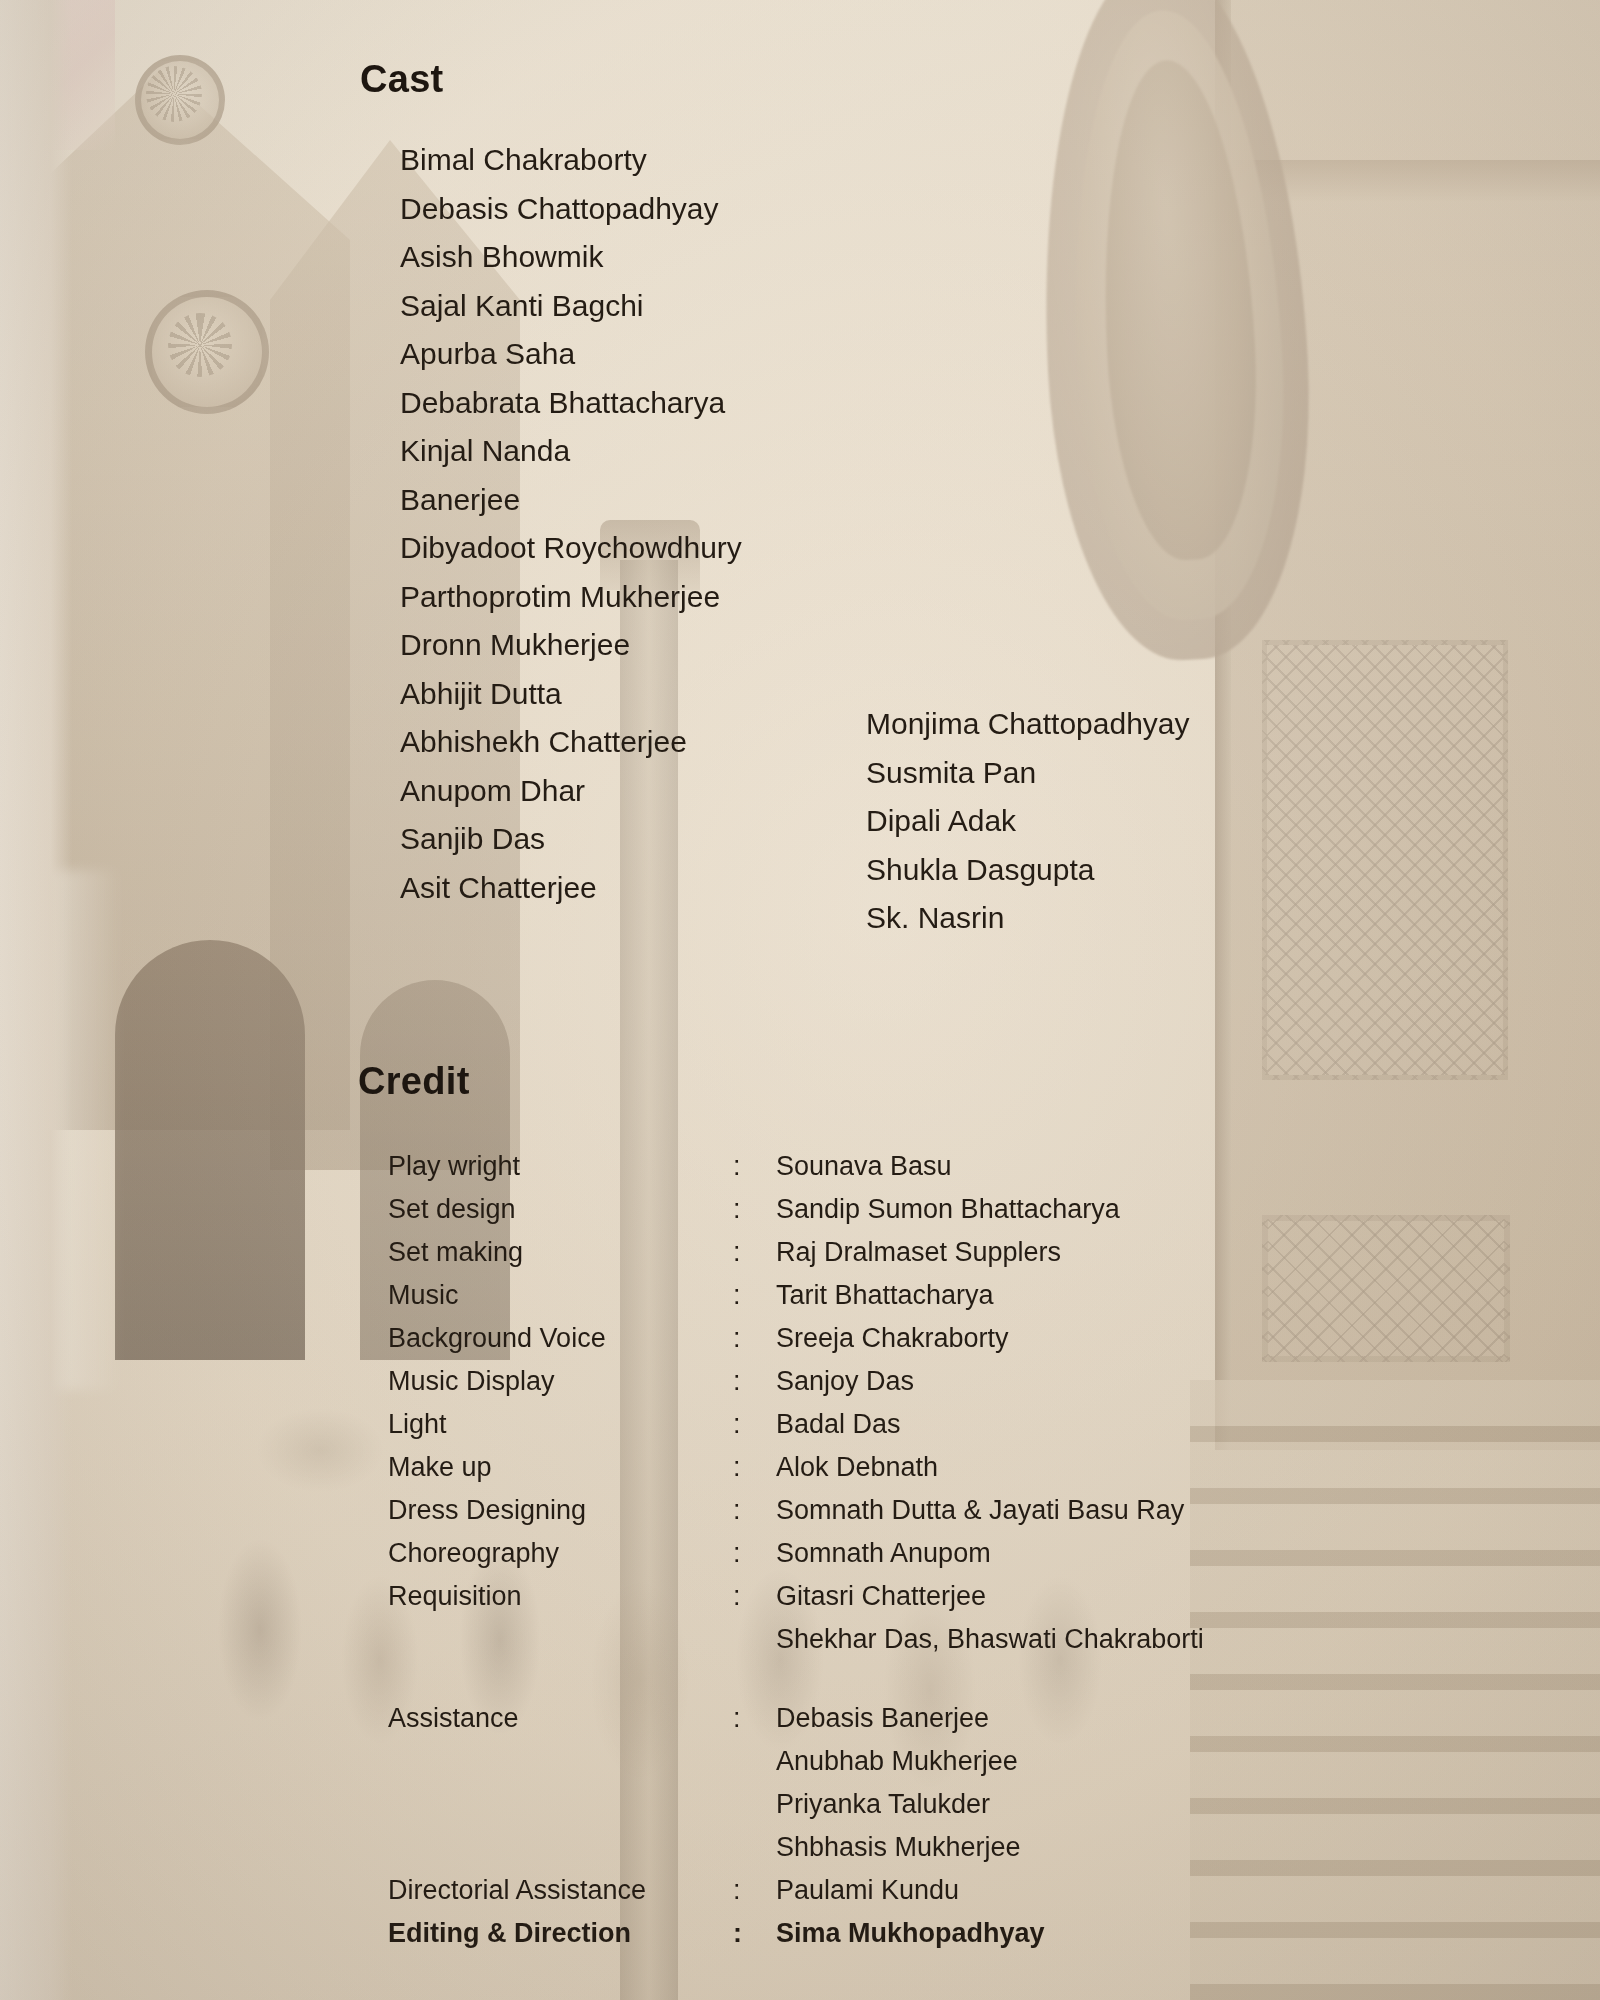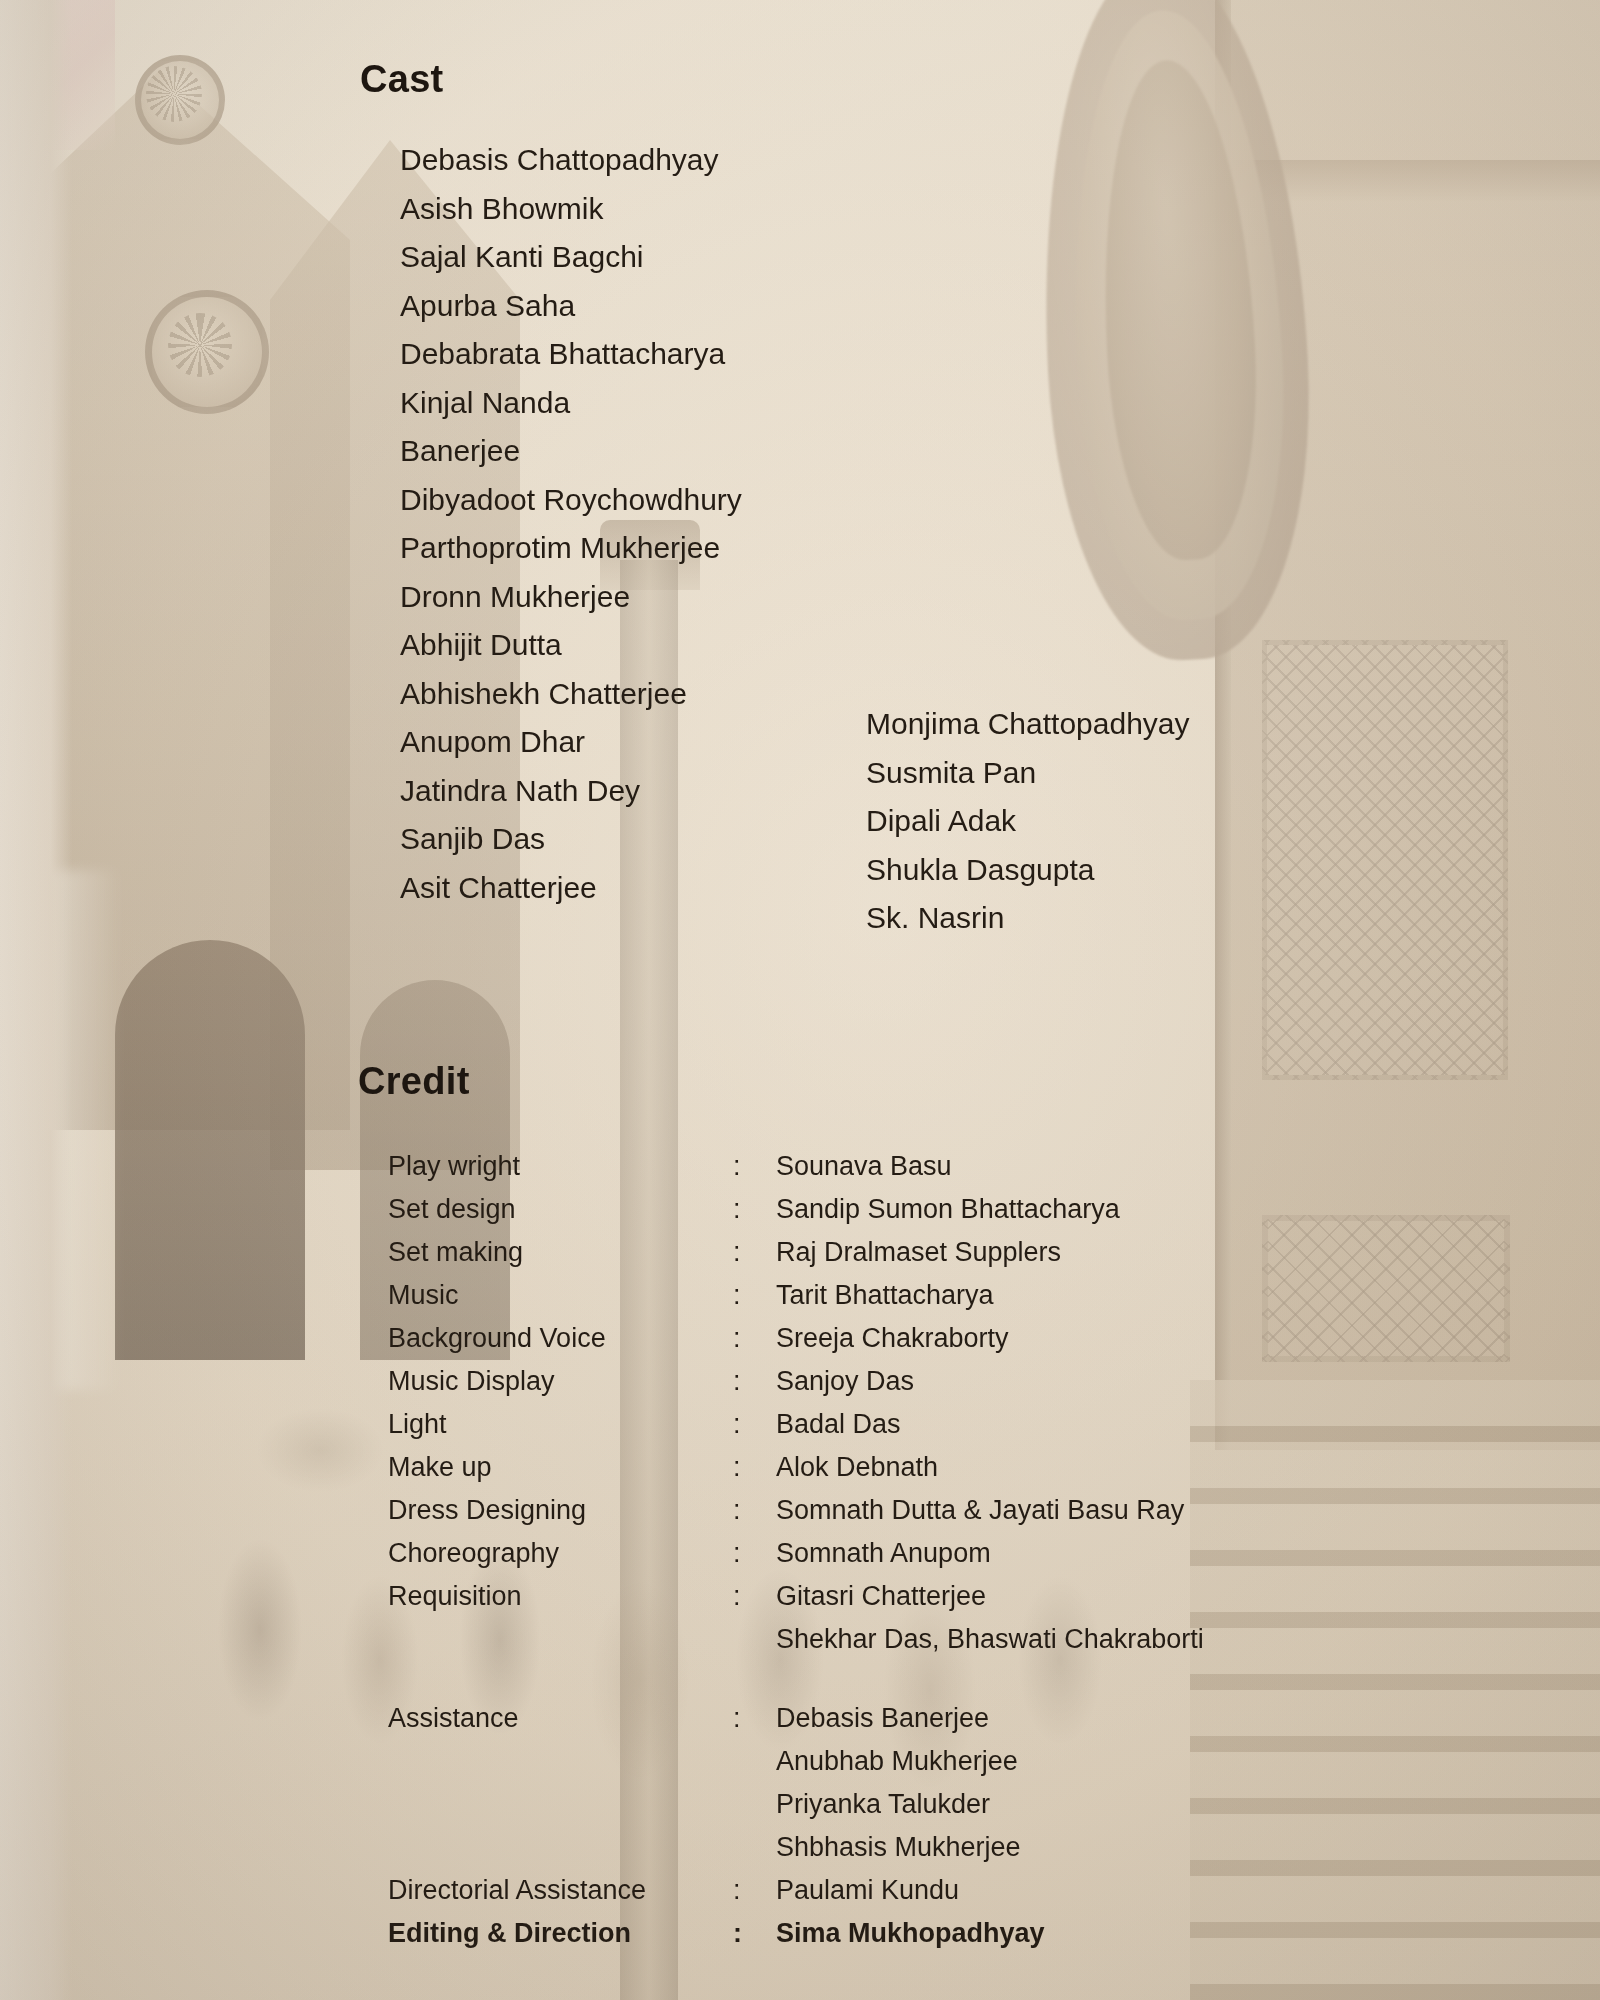--- a/index.html
+++ b/index.html
@@ -364,34 +364,34 @@
     <div class="edge-strip"></div>
     <div class="wash"></div>
     <div class="vignette"></div>
   </div>
 
   <div class="content">
 
     <div class="section-title" id="cast-title">Cast</div>
 
     <div class="cast-col" id="cast-col-1">
+      <div>Bimal Chakraborty</div>
       <div>Debasis Chattopadhyay</div>
       <div>Asish Bhowmik</div>
       <div>Sajal Kanti Bagchi</div>
       <div>Apurba Saha</div>
       <div>Debabrata Bhattacharya</div>
       <div>Kinjal Nanda</div>
       <div>Banerjee</div>
       <div>Dibyadoot Roychowdhury</div>
       <div>Parthoprotim Mukherjee</div>
       <div>Dronn Mukherjee</div>
       <div>Abhijit Dutta</div>
       <div>Abhishekh Chatterjee</div>
       <div>Anupom Dhar</div>
-      <div>Jatindra Nath Dey</div>
       <div>Sanjib Das</div>
       <div>Asit Chatterjee</div>
     </div>
 
     <div class="cast-col" id="cast-col-2">
       <div>Monjima Chattopadhyay</div>
       <div>Susmita Pan</div>
       <div>Dipali Adak</div>
       <div>Shukla Dasgupta</div>
       <div>Sk. Nasrin</div>

